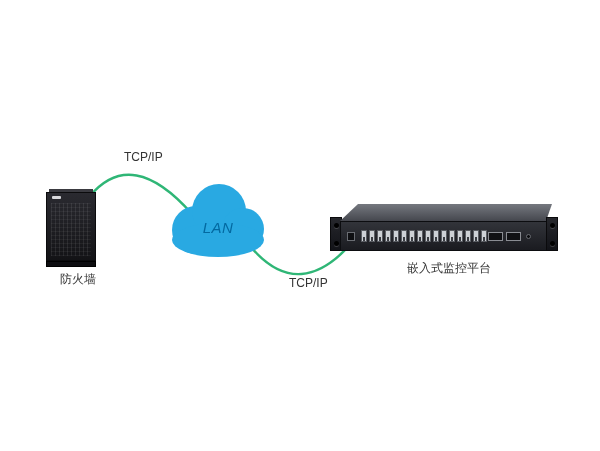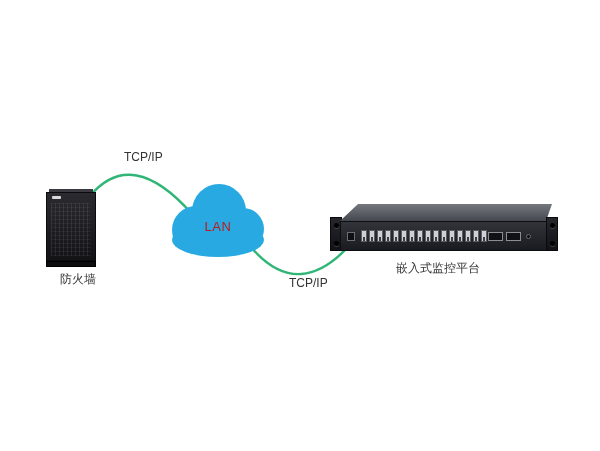--- a/index.html
+++ b/index.html
@@ -3,21 +3,21 @@
 <meta charset="utf-8">
 <style>
   * { box-sizing: border-box; margin: 0; padding: 0; }
   html, body { width: 600px; height: 451px; background: #ffffff; }
   body { font-family: "Liberation Sans", sans-serif; }
   .stage { position: relative; width: 600px; height: 451px; background: #fff; overflow: hidden; }
   .links-layer { position: absolute; left: 0; top: 0; width: 600px; height: 451px; }
 
   .label { position: absolute; font-size: 12px; color: #333333; white-space: nowrap; }
   .lan-label { position: absolute; left: 170px; top: 219px; width: 96px; text-align: center;
-               color: #b91c1c; font-size: 13px; letter-spacing: 0.5px; }
+               color: #0369a1; font-size: 15px; letter-spacing: 0.5px; font-style: italic; }
 
   
   .firewall { position: absolute; left: 46px; top: 189px; width: 50px; height: 78px; }
   .fw-top   { position: absolute; left: 3px; top: 0; width: 44px; height: 4px; background: #3a3a40; }
   .fw-body  { position: absolute; left: 0; top: 3px; width: 50px; height: 69px;
               background: linear-gradient(180deg, #2a2a30, #131316); border: 1px solid #0b0b0d; }
   .fw-grid  { position: absolute; left: 4px; right: 4px; top: 10px; bottom: 4px;
               background:
                 repeating-linear-gradient(90deg, rgba(255,255,255,0.08) 0 1px, transparent 1px 4px),
                 repeating-linear-gradient(0deg,  rgba(255,255,255,0.05) 0 1px, transparent 1px 4px); }
@@ -115,15 +115,15 @@
     </div>
     <div class="sw-ear right">
       <span class="hole h1"></span>
       <span class="hole h2"></span>
     </div>
   </div>
 
   <div class="label" style="left:124px; top:150px;">TCP/IP</div>
   <div class="label" style="left:289px; top:276px;">TCP/IP</div>
   <div class="label" style="left:46px; top:271px; width:50px; text-align:right;">防火墙</div>
-  <div class="label" style="left:396px; top:260px;">嵌入式监控平台</div>
+  <div class="label" style="left:407px; top:260px;">嵌入式监控平台</div>
 
 </div>
 
 </body></html>

